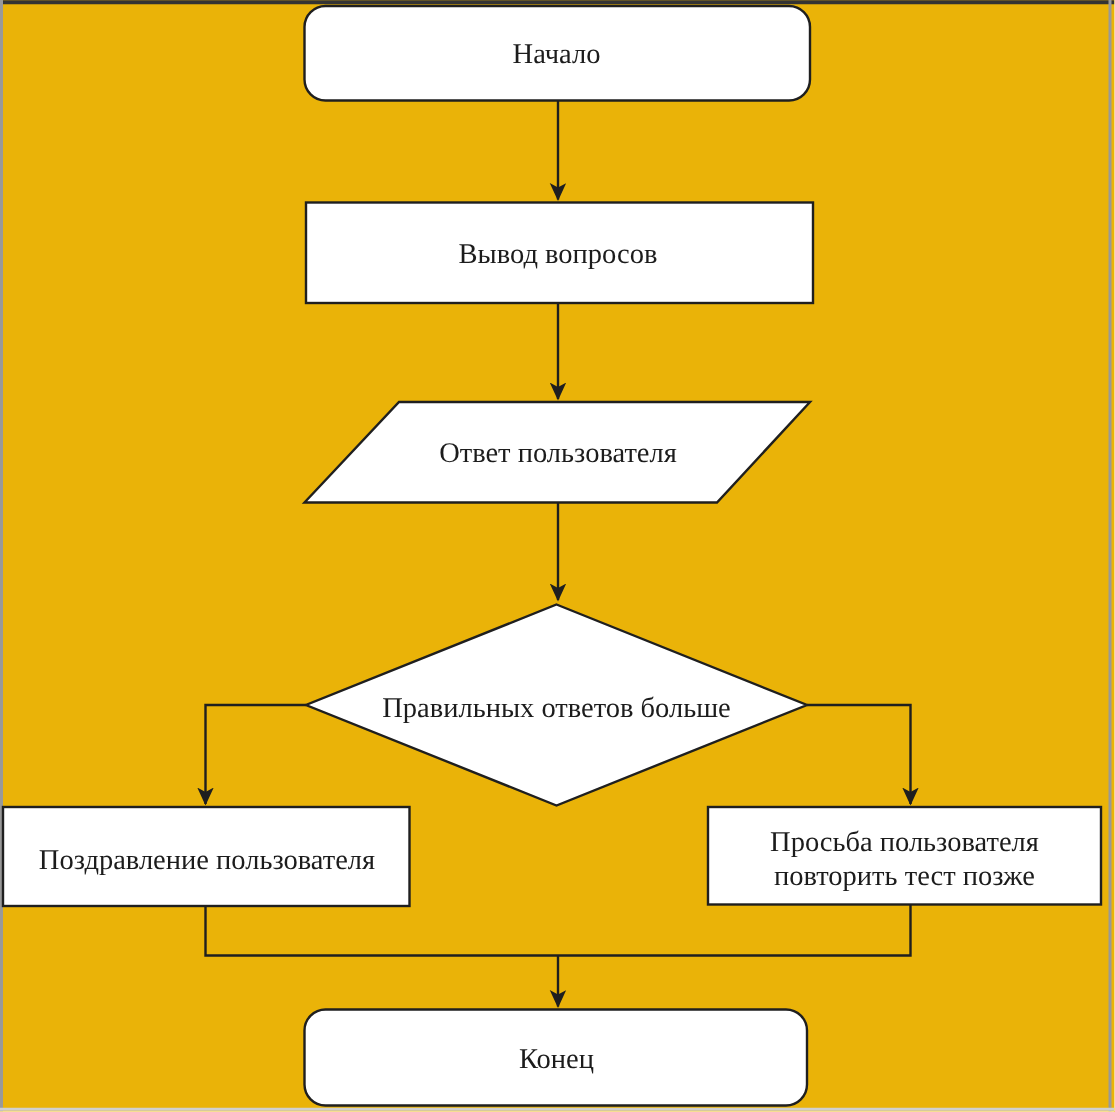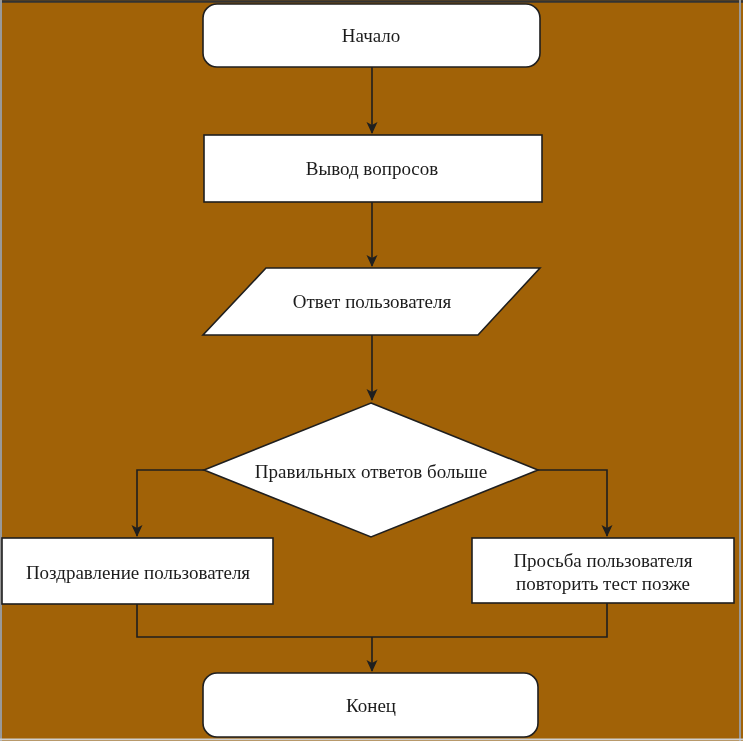--- a/index.html
+++ b/index.html
@@ -7,21 +7,21 @@
     padding: 0;
     background: #ffffff;
     width: 743px;
     height: 741px;
     overflow: hidden;
   }
   .stage {
     position: relative;
     width: 743px;
     height: 741px;
-    background: #a16207;
+    background: #eab308;
     text-align: right;
   }
   svg.flowchart {
     display: block;
     width: 743px;
     height: 741px;
     font-family: "Liberation Serif", "DejaVu Serif", serif;
   }
   .shape {
     fill: #ffffff;

